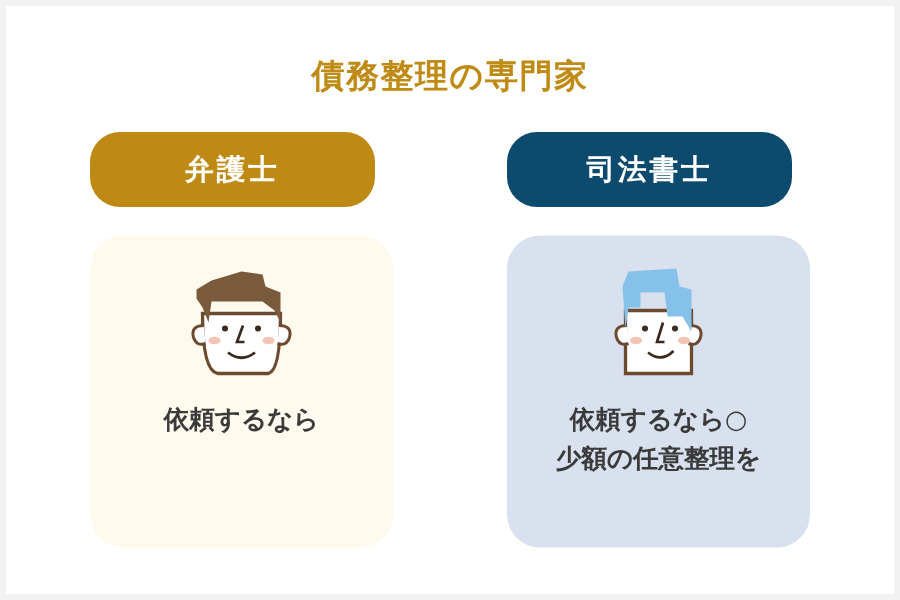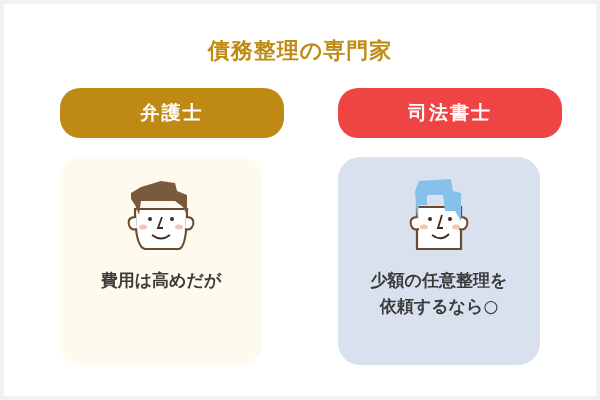--- a/index.html
+++ b/index.html
@@ -1,21 +1,21 @@
 <!DOCTYPE html>
 <html><head>
 <meta charset="utf-8">
 <style>
   html,body{margin:0;padding:0;}
   body{width:600px;height:400px;background:#f2f2f2;font-family:"DejaVu Sans","Liberation Sans",sans-serif;position:relative;overflow:hidden;}
   .frame{position:absolute;left:4px;top:4px;width:592px;height:392px;background:#ffffff;}
   .title{position:absolute;left:0;top:36px;width:600px;text-align:center;font-size:22px;font-weight:bold;color:#c08b14;letter-spacing:1px;}
-  .pill{position:absolute;top:88px;width:224px;height:50px;border-radius:20px;color:#fff;font-size:19px;font-weight:bold;display:flex;align-items:center;justify-content:center;letter-spacing:2px;}
+  .pill{position:absolute;top:88px;width:190px;height:50px;border-radius:20px;color:#fff;font-size:19px;font-weight:bold;display:flex;align-items:center;justify-content:center;letter-spacing:2px;}
   .pill.left{left:60px;background:#bf8a14;}
-  .pill.right{left:338px;background:#ef4444;}
+  .pill.right{left:338px;background:#0c4a6e;}
   .card{position:absolute;top:157px;width:202px;height:208px;border-radius:22px;}
   .card.left{left:60px;background:#fefaed;}
   .card.right{left:338px;background:#d9e1ef;}
   .face{position:absolute;left:61px;top:18px;width:80px;height:80px;}
   .desc{position:absolute;left:0;top:110px;width:202px;text-align:center;font-size:17px;font-weight:bold;color:#3a3a3a;line-height:26px;}
 </style>
 </head>
 <body>
 
 <div class="frame"></div>
@@ -43,34 +43,34 @@
     <circle cx="51" cy="44" r="2" fill="#3a2a20"></circle>
 
     <path d="M41 42 L37 53 L42 53" fill="none" stroke="#3a2a20" stroke-width="1.8"></path>
 
     <ellipse cx="22" cy="52" rx="4" ry="2.5" fill="#f4c4b4"></ellipse>
     <ellipse cx="58" cy="52" rx="4" ry="2.5" fill="#f4c4b4"></ellipse>
 
     <path d="M31 60 Q40 67 49 60" fill="none" stroke="#3a2a20" stroke-width="1.8"></path>
   </svg>
   <div class="desc">
-    <div>費用は高めだが</div>
+    <div>依頼するなら</div>
   </div>
 </div>
 
 <div class="card right">
   <svg class="face" viewBox="0 0 80 80">
     <path d="M18 32 L18 74 L62 74 L62 32 Z" fill="#ffffff" stroke="#6b4a30" stroke-width="2.2"></path>
     <path d="M19 42 Q10 42 12 50 Q14 56 20 54" fill="#ffffff" stroke="#6b4a30" stroke-width="2"></path>
     <path d="M61 42 Q70 42 68 50 Q66 56 60 54" fill="#ffffff" stroke="#6b4a30" stroke-width="2"></path>
     <path d="M20 6 L52 4 L54 16 L62 18 L62 46 L56 36 L46 36 L44 20 L28 20 L28 30 L20 30 L18 44 L16 16 Z" fill="#86c1ea"></path>
     <circle cx="31" cy="44" r="2" fill="#3a2a20"></circle>
     <circle cx="51" cy="44" r="2" fill="#3a2a20"></circle>
     <path d="M43 40 L39 53 L44 53" fill="none" stroke="#3a2a20" stroke-width="1.8"></path>
     <ellipse cx="25" cy="52" rx="4" ry="2.5" fill="#f4c4b4"></ellipse>
     <ellipse cx="57" cy="52" rx="4" ry="2.5" fill="#f4c4b4"></ellipse>
     <path d="M33 60 Q42 67 50 59" fill="none" stroke="#3a2a20" stroke-width="1.8"></path>
   </svg>
   <div class="desc">
+    <div>依頼するなら○</div>
     <div>少額の任意整理を</div>
-    <div>依頼するなら○</div>
   </div>
 </div>
 
 </body></html>

